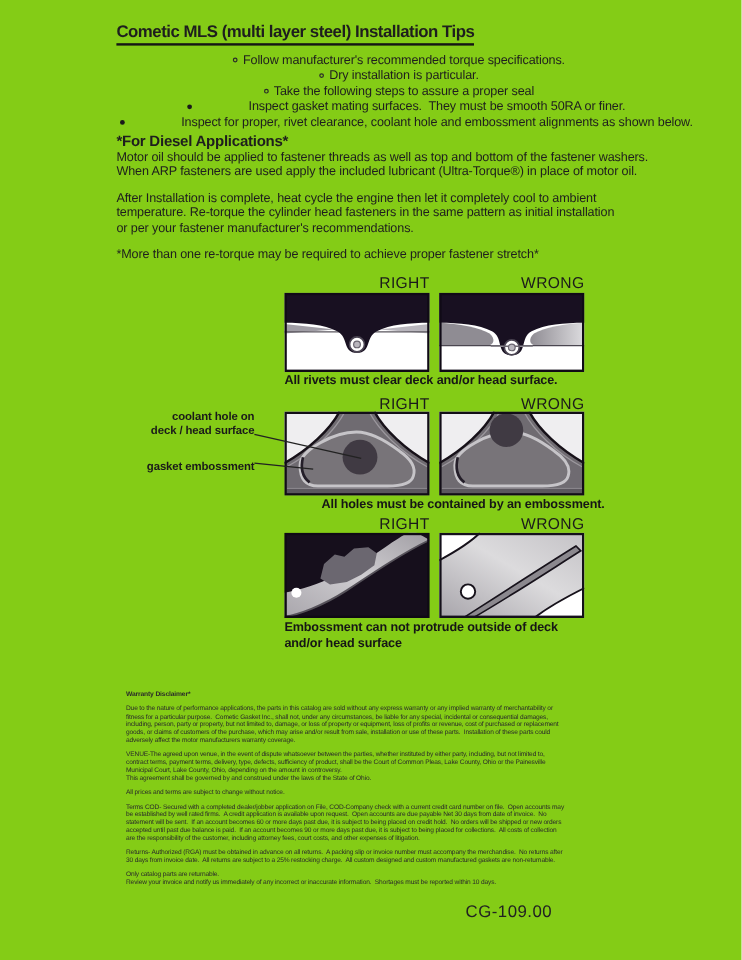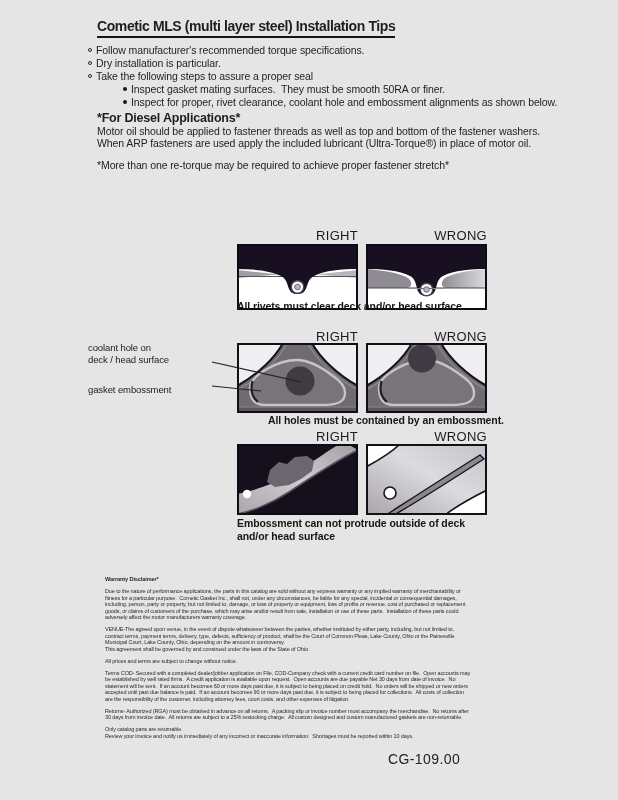--- a/index.html
+++ b/index.html
@@ -1,38 +1,38 @@
 <!DOCTYPE html>
 <html><head>
 <meta charset="utf-8">
 <style>
   * { margin:0; padding:0; box-sizing:border-box; }
   html,body { background:#ffffff; }
   .page {
-    position:relative; width:618px; height:800px; background:#e5e5e5;
+    position:relative; width:618px; height:800px; background:#84cc16;
     font-family:"Liberation Sans","DejaVu Sans",sans-serif; color:#1e1e1e; overflow:hidden;
   }
   .abs { position:absolute; }
   .title {
     left:97px; top:18px; font-size:14px; font-weight:bold; letter-spacing:-0.4px;
     display:inline-block; border-bottom:2px solid #151515; padding-bottom:2px; white-space:pre;
   }
   .bullets { left:88px; top:44px; font-size:10.5px; letter-spacing:-0.1px; line-height:12.9px; }
-  .bullet-row { display:flex; align-items:center; white-space:pre; }
-  .bullet-row.sub { margin-left:35px; }
+  .bullet-row { display:flex; align-items:center; white-space:pre;justify-content:center; }
+  .bullet-row.sub { margin-left:12px;gap:43px; }
   .ob { width:4px; height:4px; border:1px solid #2a2a2a; border-radius:50%; margin-right:4px; flex:0 0 auto; }
   .fb { width:4px; height:4px; background:#1a1a1a; border-radius:50%; margin-right:4px; flex:0 0 auto; }
   .diesel { left:97px; top:112px; width:490px; font-size:10.5px; letter-spacing:-0.1px; line-height:12.6px; }
   .diesel h2 { font-size:12.5px; font-weight:bold; letter-spacing:-0.2px; margin-bottom:0; }
   .diesel p { white-space:pre-wrap; margin-bottom:9px; }
   .fig-label { top:auto; width:121px; text-align:right; font-size:13px; letter-spacing:0.3px; color:#1b1b1b; }
   .fig-box { width:121px; }
   .fig-box svg { display:block; width:100%; height:100%; }
   .caption { font-size:10.5px; font-weight:600; letter-spacing:-0.1px; line-height:12.5px; white-space:pre-line; color:#161616; }
-  .ann { left:88px; width:124px; text-align:left; font-size:9.5px; line-height:11.5px; letter-spacing:-0.1px; white-space:pre-line; color:#1a1a1a; }
+  .ann { left:88px; width:124px; text-align:right; font-size:9.5px; line-height:11.5px; letter-spacing:-0.1px; white-space:pre-line; color:#1a1a1a;font-weight:bold; }
   .leader { left:205px; top:340px; width:120px; height:60px; pointer-events:none; }
   .legal { left:105px; top:576px; width:430px; font-size:5.5px; line-height:6.5px; letter-spacing:-0.12px; color:#2a2a2a; }
   .legal h3 { font-size:5.6px; font-weight:bold; margin-bottom:5.5px; white-space:pre; }
   .legal p { white-space:pre; margin-bottom:5.5px; }
   .docnum { left:388px; top:751px; font-size:14px; letter-spacing:0.4px; color:#222; }
 </style>
 </head>
 <body>
 
 <div class="page">
@@ -44,20 +44,23 @@
     <div class="bullet-row"><span class="ob"></span><span>Dry installation is particular.</span></div>
     <div class="bullet-row"><span class="ob"></span><span>Take the following steps to assure a proper seal</span></div>
     <div class="bullet-row sub"><span class="fb"></span><span>Inspect gasket mating surfaces.  They must be smooth 50RA or finer.</span></div>
     <div class="bullet-row sub"><span class="fb"></span><span>Inspect for proper, rivet clearance, coolant hole and embossment alignments as shown below.</span></div>
   </div>
 
   <div class="abs diesel">
     <h2>*For Diesel Applications*</h2>
     <p>Motor oil should be applied to fastener threads as well as top and bottom of the fastener washers.
 When ARP fasteners are used apply the included lubricant (Ultra-Torque®) in place of motor oil.</p>
+    <p>After Installation is complete, heat cycle the engine then let it completely cool to ambient
+temperature. Re-torque the cylinder head fasteners in the same pattern as initial installation
+or per your fastener manufacturer's recommendations.</p>
     <p>*More than one re-torque may be required to achieve proper fastener stretch*</p>
   </div>
 
   <div class="abs fig-label" style="left:237px; top:228px;">RIGHT</div>
   <div class="abs fig-label" style="left:366px; top:228px;">WRONG</div>
 
   <div class="abs fig-box" style="left:237px; top:244px; height:66px;">
     <svg viewBox="0 0 121 66">
       <rect width="121" height="66" fill="#ffffff"></rect>
       <polygon points="0,26 42,30.5 0,34" fill="#a09da5"></polygon>
@@ -82,21 +85,21 @@
       <path d="M121,25 C105,26 87,29 79,34 C74,38 75,44 81,44 L121,44 Z" fill="url(#gw1)"></path>
       <line x1="0" y1="44" x2="121" y2="44" stroke="#4a4650" stroke-width="1.2"></line>
       <path d="M0,0 H121 V25 C104,25 88,26.5 77,32 C67,37 74,52 60.5,52 C47,52 54,37 44,32 C33,26.5 17,25 0,25 Z" fill="#181021"></path>
       <line x1="43" y1="44.5" x2="78" y2="44.5" stroke="#8f8c93" stroke-width="1.2"></line>
       <circle cx="60.5" cy="45.5" r="6.2" fill="#ffffff" stroke="#494351" stroke-width="1.4"></circle>
       <line x1="54" y1="44.5" x2="67" y2="44.5" stroke="#6a6570" stroke-width="1.2"></line>
       <circle cx="60.5" cy="45.5" r="2.8" fill="#b9b6bd" stroke="#6a6570" stroke-width="1"></circle>
       <rect x="1" y="1" width="119" height="64" fill="none" stroke="#100a16" stroke-width="2"></rect>
     </svg>
   </div>
-  <p class="abs caption" style="left:237px; top:300px;">All rivets must clear deck and/or head surface.</p>
+  <p class="abs caption" style="left:237px; top:311px;">All rivets must clear deck and/or head surface.</p>
 
   <div class="abs fig-label" style="left:237px; top:329px;">RIGHT</div>
   <div class="abs fig-label" style="left:366px; top:329px;">WRONG</div>
 
   <div class="abs ann" style="top:342px;">coolant hole on
 deck / head surface</div>
   <div class="abs ann" style="top:384px;">gasket embossment</div>
 
   <div class="abs fig-box" style="left:237px; top:343px; height:70px;">
     <svg viewBox="0 0 121 70">

